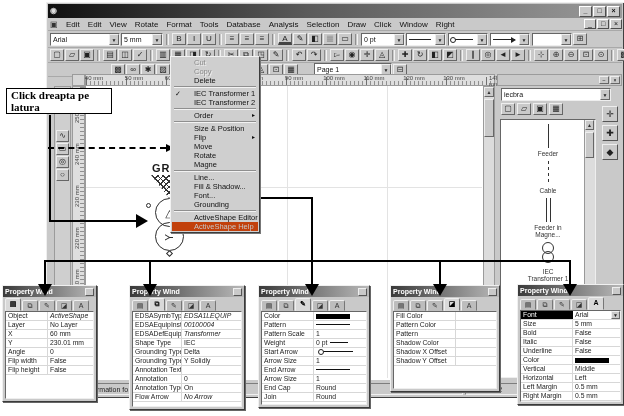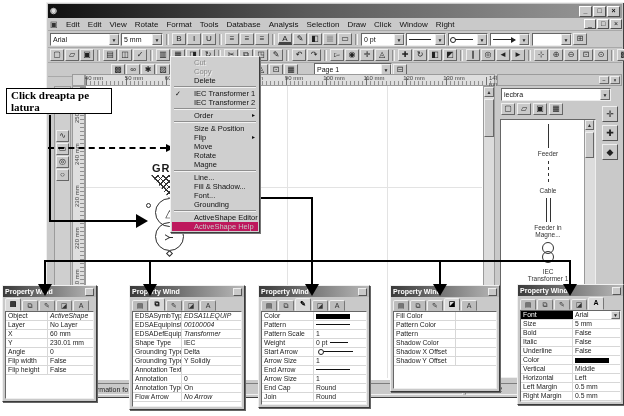--- a/index.html
+++ b/index.html
@@ -98,21 +98,21 @@
   .conn{position:absolute;background:#000;z-index:6;}
   .dash{position:absolute;border-top:2px dashed #000;z-index:6;}
   .ah-right{position:absolute;width:0;height:0;border-left:12px solid #000;border-top:7px solid transparent;border-bottom:7px solid transparent;z-index:6;}
   .ah-right.sm{border-left-width:8px;border-top-width:4px;border-bottom-width:4px;}
   .ah-down{position:absolute;width:0;height:0;border-top:12px solid #000;border-left:7px solid transparent;border-right:7px solid transparent;z-index:10;}
   
   #ctxmenu{position:absolute;left:170px;top:56px;width:90px;background:#cfcfcf;z-index:8;
        border:1px solid;border-color:#f2f2f2 #3c3c3c #3c3c3c #f2f2f2;box-shadow:1px 1px 0 #777;padding:1px;}
   .mi{position:relative;height:9px;line-height:9px;font-size:7.5px;color:#111;padding-left:22px;}
   .mi.dis{color:#8b8b8b;text-shadow:1px 1px 0 #eee;}
-  .mi.hl{background:#be185d;color:#c6c6c6;text-shadow:none;}
+  .mi.hl{background:#c2410c;color:#c6c6c6;text-shadow:none;}
   .mi .chk{position:absolute;left:3px;font-size:7px;}
   .mi .sub{position:absolute;right:3px;font-size:6px;}
   .msep{height:1px;margin:1px 2px;border-top:1px solid #8f8f8f;border-bottom:1px solid #f2f2f2;}
   
   .pw{position:absolute;background:#c9c9c9;border:1px solid;border-color:#f0f0f0 #3a3a3a #3a3a3a #f0f0f0;z-index:9;box-shadow:1px 1px 0 #666;}
   .pw .ttl{height:11px;background:linear-gradient(90deg,#3a3a3a,#b9b9b9);color:#fff;font-size:7px;font-weight:bold;
        display:flex;align-items:center;padding:0 2px;}
   .pw .ttl .tbtn{margin-left:auto;width:9px;height:8px;background:#c9c9c9;border:1px solid;border-color:#eee #555 #555 #eee;}
   .pw .tabs{height:14px;display:flex;align-items:flex-end;padding:1px 2px 0;gap:1px;}
   .pw .tab{width:16px;height:11px;background:#bdbdbd;border:1px solid;border-color:#eee #777 transparent #eee;

